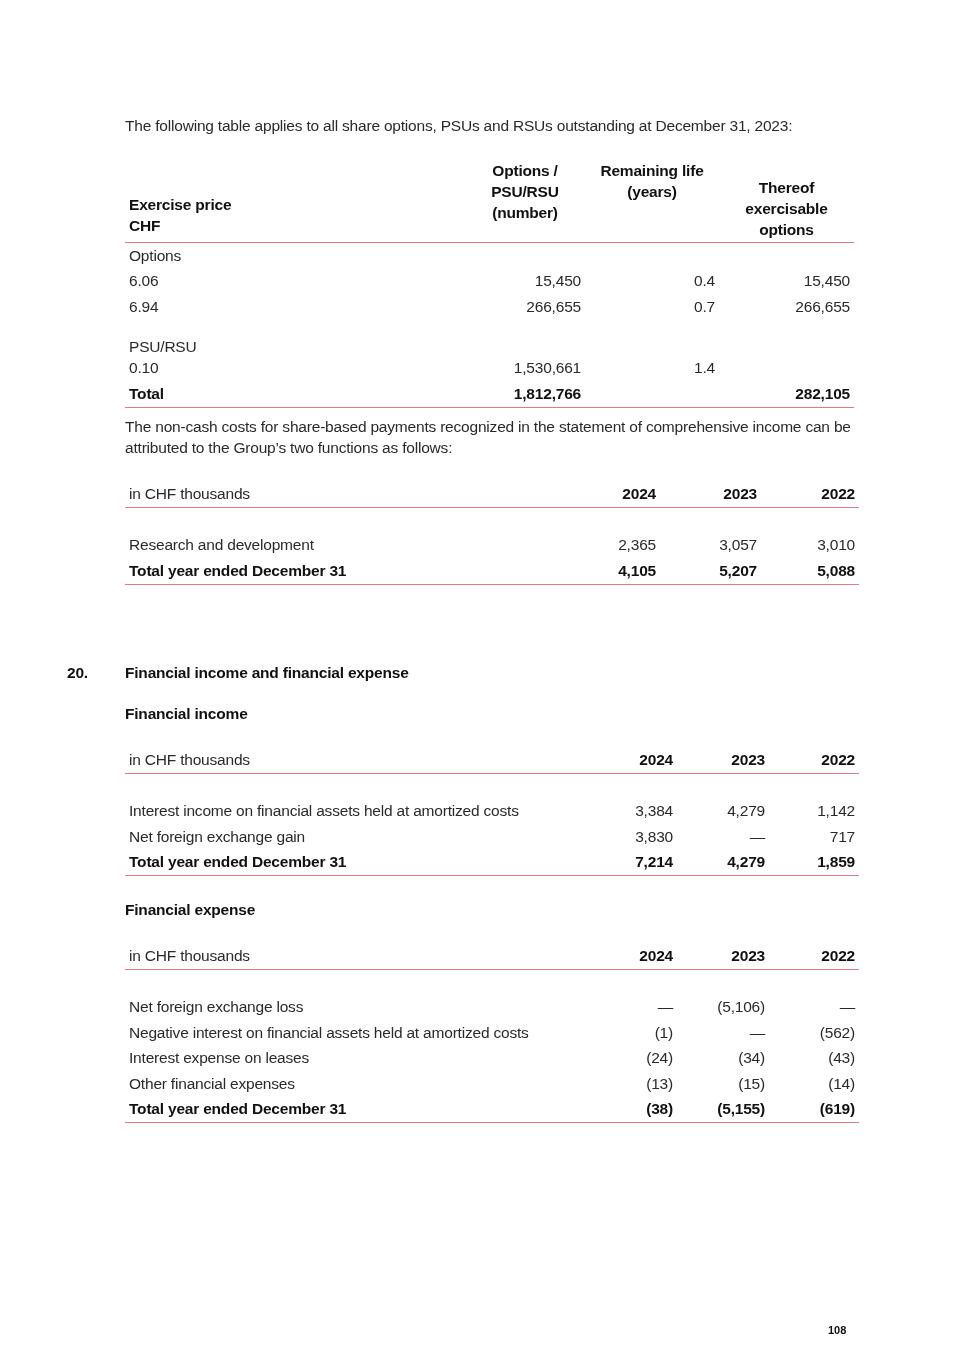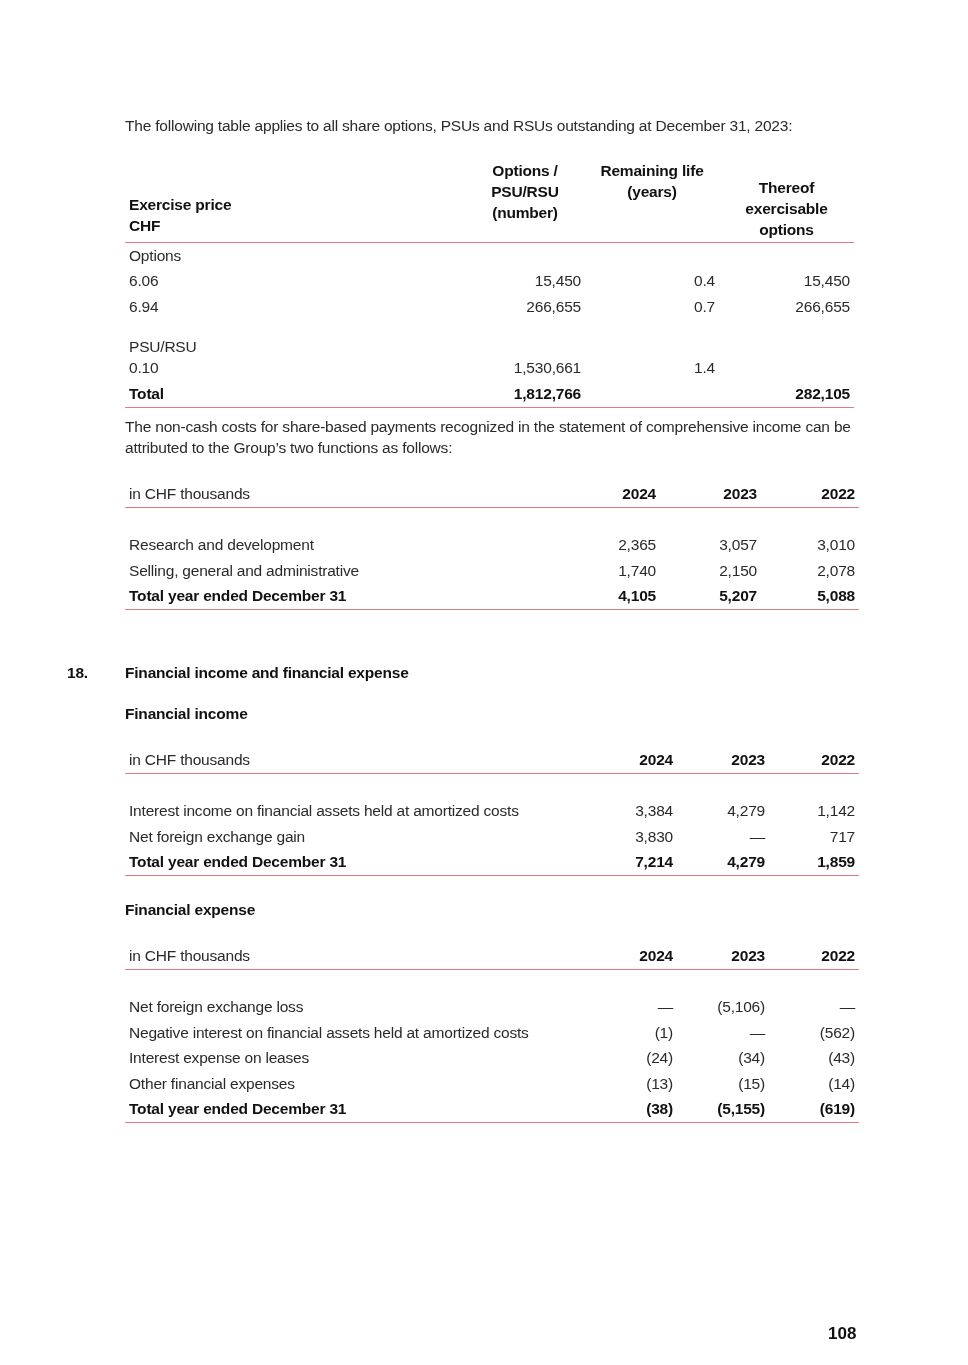--- a/index.html
+++ b/index.html
@@ -8,21 +8,21 @@
   .para { position: absolute; left: 117px; width: 740px; font-size: 15.5px; line-height: 21px; color: #2a2a2a; font-weight: 300; letter-spacing: -0.2px; }
   .tbl { position: absolute; left: 117px; border-collapse: collapse; font-size: 15.5px; color: #2a2a2a; letter-spacing: -0.2px; }
   .tbl td, .tbl th { padding: 0 4px; height: 25.5px; vertical-align: middle; white-space: nowrap; }
   .tbl th { font-weight: bold; color: #111; }
   .tbl .num { text-align: right; }
   .tbl .lbl { text-align: left; }
   .hdr-row th, .hdr-row td { border-bottom: 1.5px solid #e07a86; }
   .total-row td { font-weight: bold; color: #111; border-bottom: 1.5px solid #e07a86; }
   .spacer td { height: 25px; }
   .heading { position: absolute; font-weight: bold; font-size: 15.5px; color: #111; letter-spacing: -0.2px; }
-  .pagenum { position: absolute; left: 820px; top: 1324px; font-weight: bold; font-size: 17px; color: #111; }
+  .pagenum { position: absolute; left: 820px; top: 1324px; font-weight: bold; font-size: 11px; color: #111; }
 </style>
 </head>
 <body>
 
 <div class="page">
 
   <div class="para" style="top:115px;">The following table applies to all share options, PSUs and RSUs outstanding at December 31, 2023:</div>
 
   <table class="tbl" style="top:160px; width:729px;">
     <colgroup>
@@ -112,36 +112,30 @@
           <td></td>
           <td></td>
           <td></td>
         </tr>
     <tr>
       <td class="lbl">Research and development</td>
       <td class="num">2,365</td>
       <td class="num">3,057</td>
       <td class="num">3,010</td>
     </tr>
-    <tr>
-      <td class="lbl">Selling, general and administrative</td>
-      <td class="num">1,740</td>
-      <td class="num">2,150</td>
-      <td class="num">2,078</td>
-    </tr>
     <tr class="total-row">
       <td class="lbl">Total year ended December 31</td>
       <td class="num">4,105</td>
       <td class="num">5,207</td>
       <td class="num">5,088</td>
     </tr>
   </tbody>
     </table>
 
-  <div class="heading" style="left:59px; top:664px;">18.</div>
+  <div class="heading" style="left:59px; top:664px;">20.</div>
   <div class="heading" style="left:117px; top:664px;">Financial income and financial expense</div>
 
   <div class="heading" style="left:117px; top:705px;">Financial income</div>
 
   <table class="tbl" style="top:747px; width:734px;">
     <colgroup>
         <col style="width:490px">
         <col style="width:62px">
         <col style="width:92px">
         <col style="width:90px">

